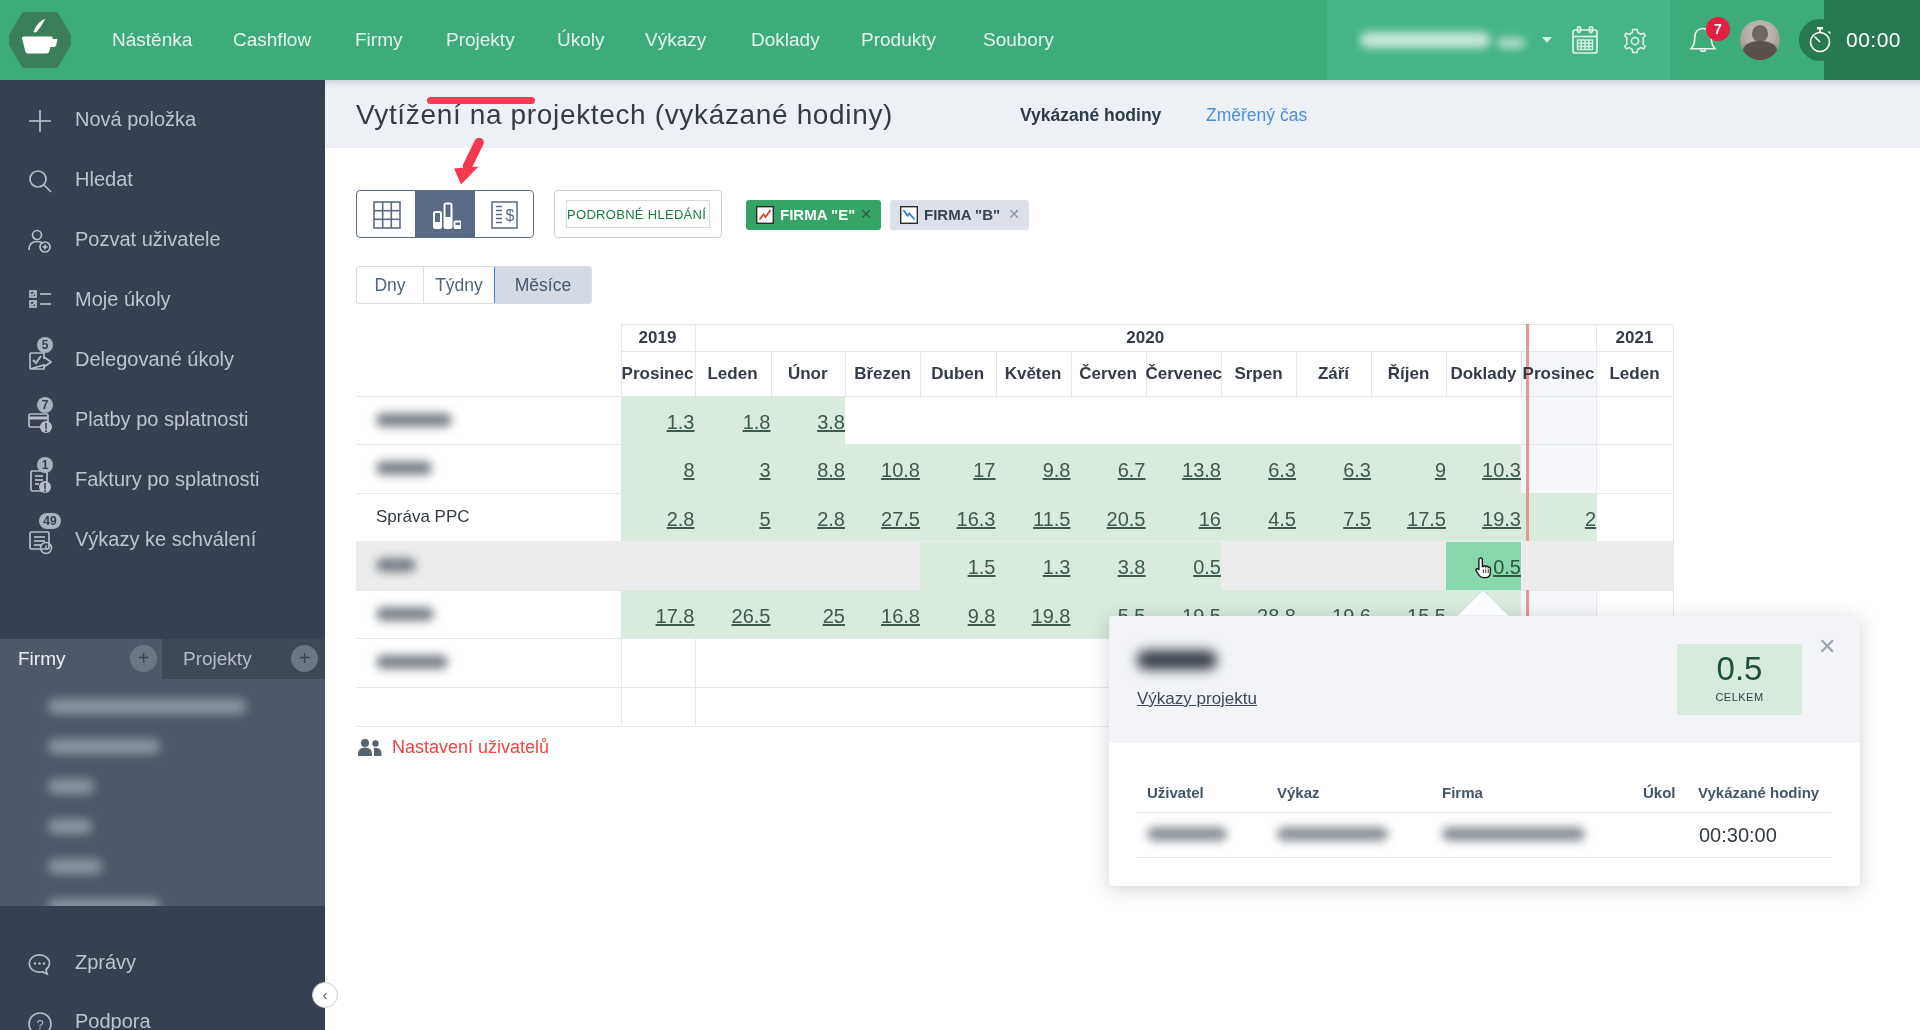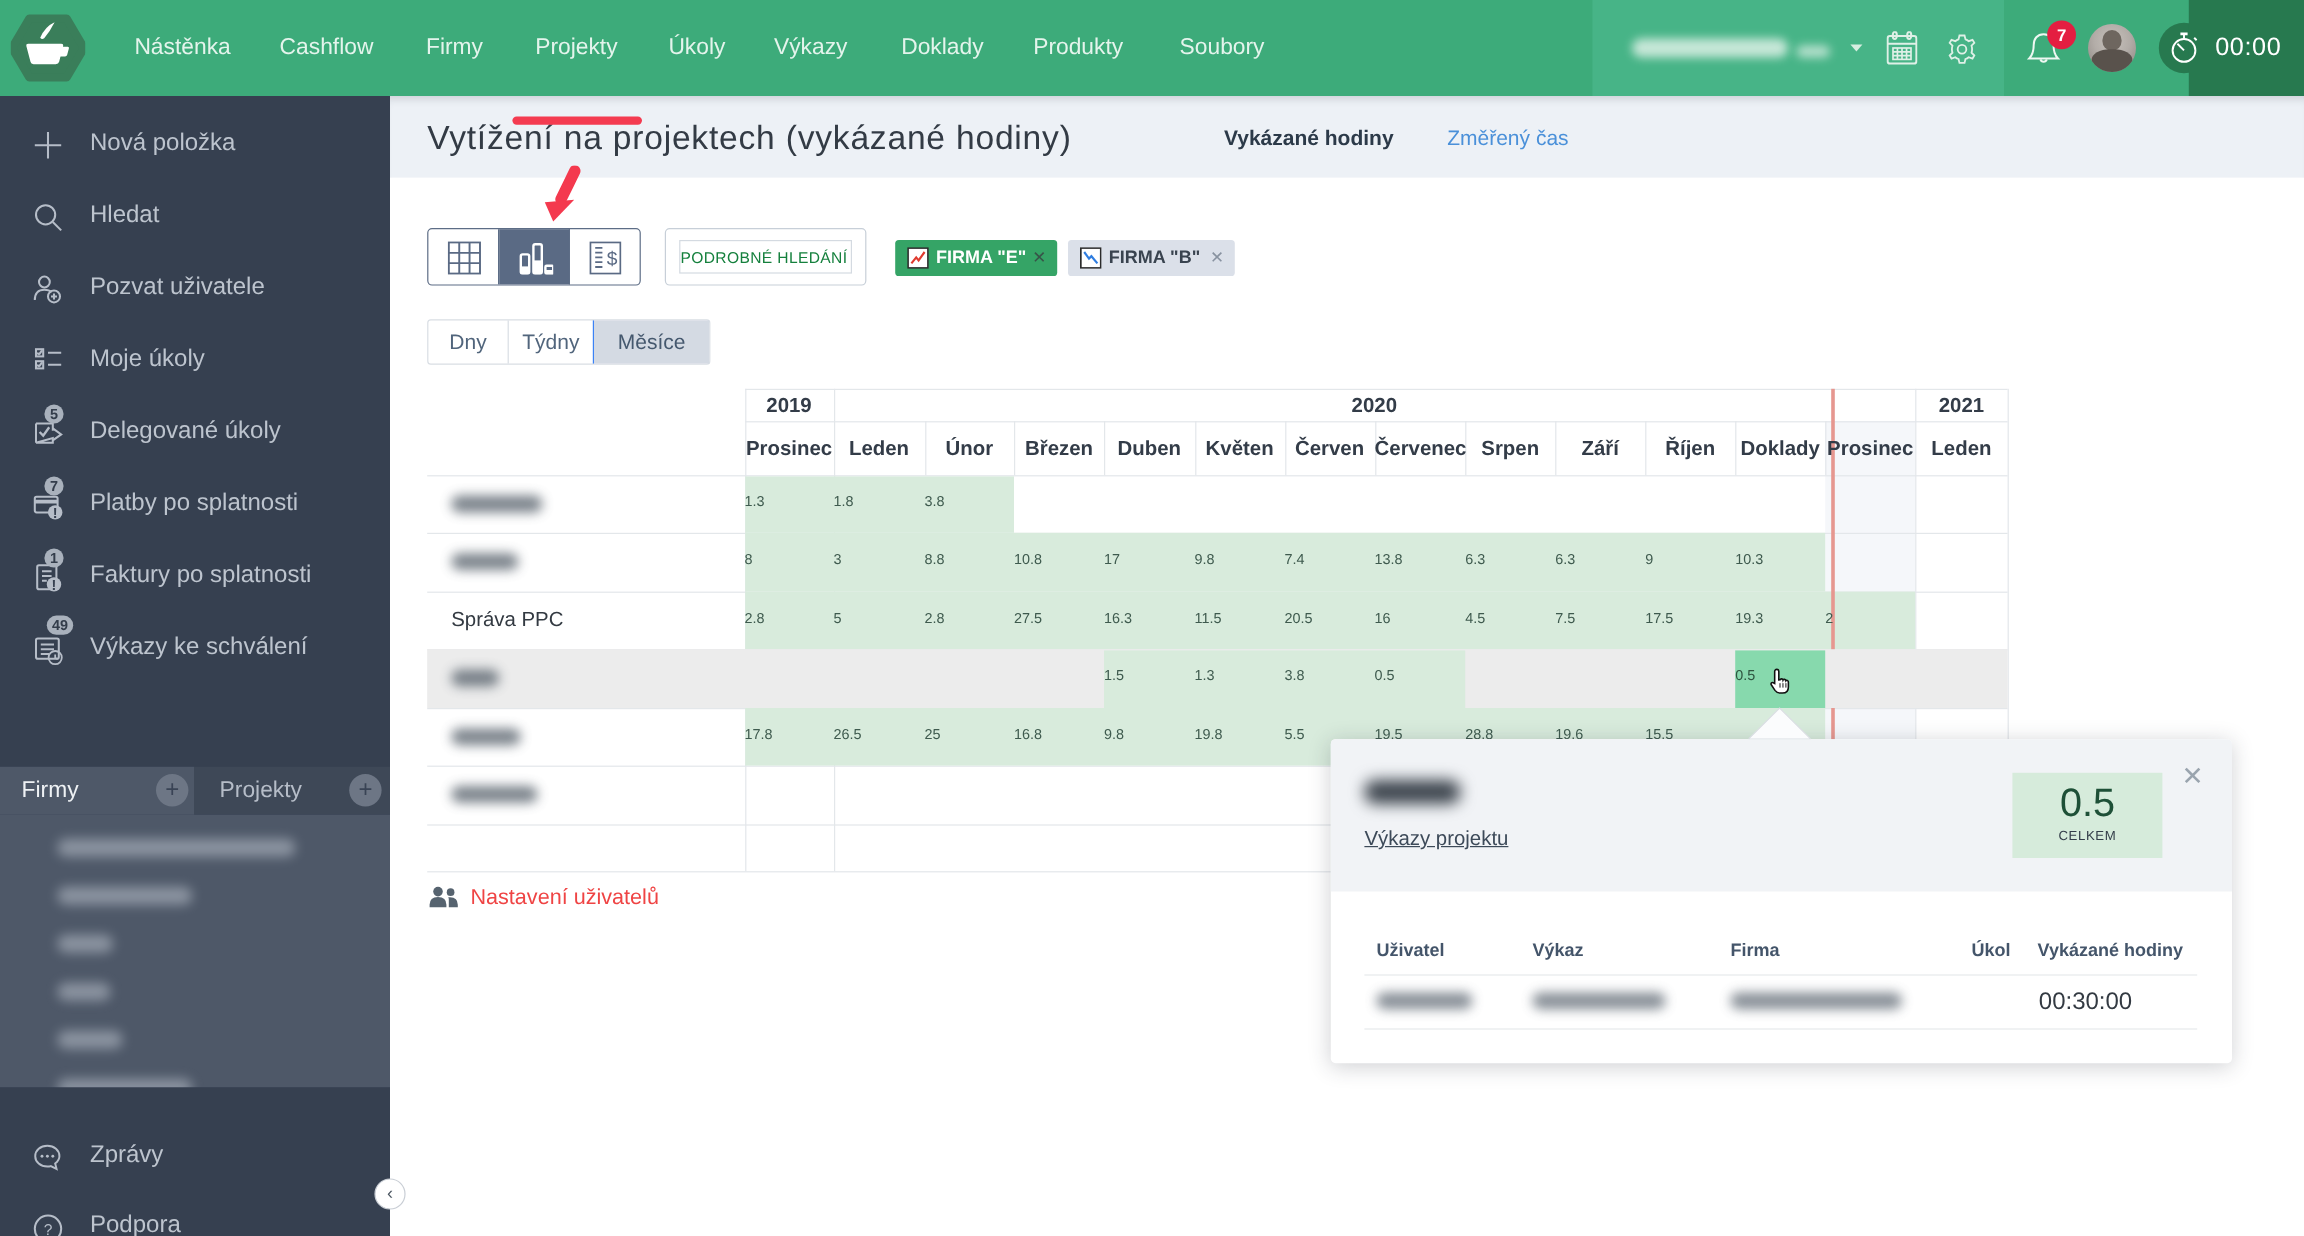--- a/index.html
+++ b/index.html
@@ -70,21 +70,21 @@
 
 
 #arrow { position:absolute; left:450px; top:138px; }
 
 
 .hline { position:absolute; background:#e3e7ea; height:1px; }
 .vline { position:absolute; background:#e3e7ea; width:1px; }
 .gband { position:absolute; background:#d8ebdc; }
 .grow4 { position:absolute; background:#ececec; }
 .coltint { position:absolute; background:#f5f7fa; }
-.val { position:absolute; font-size:12px; color:#3e5a4e; text-align:left; }
+.val { position:absolute; font-size:20px; color:#3e5a4e; text-align:right;text-decoration:underline; }
 .yhdr,.mhdr { position:absolute; font-weight:bold; color:#333c48; text-align:center; }
 .yhdr { font-size:17px; }
 .mhdr { font-size:17px; }
 .rname { position:absolute; left:376px; font-size:17px; color:#333a42; }
 .blurName { position:absolute; left:376px; height:14px; border-radius:7px; background:#5a646e; filter:blur(5px); opacity:0.8;}
 #redline { position:absolute; left:1526px; top:324px; width:3px; height:402px; background:#e69790; }
 #hovcell { position:absolute; left:1446px; top:541.5px; width:75px; height:48px; background:#87d9ad; }
 
 #nastav { position:absolute; left:392px; top:737px; font-size:18px; color:#ef4444; }
 
@@ -400,21 +400,21 @@
 <div class="mhdr" style="left:1596px;top:364px;width:77px">Leden</div>
 <div class="val" style="left:620.5px;top:410.75px;width:74.0px">1.3</div>
 <div class="val" style="left:694.5px;top:410.75px;width:76.0px">1.8</div>
 <div class="val" style="left:770.5px;top:410.75px;width:74.5px">3.8</div>
 <div class="val" style="left:620.5px;top:459.25px;width:74.0px">8</div>
 <div class="val" style="left:694.5px;top:459.25px;width:76.0px">3</div>
 <div class="val" style="left:770.5px;top:459.25px;width:74.5px">8.8</div>
 <div class="val" style="left:845px;top:459.25px;width:75px">10.8</div>
 <div class="val" style="left:920px;top:459.25px;width:75.5px">17</div>
 <div class="val" style="left:995.5px;top:459.25px;width:75.0px">9.8</div>
-<div class="val" style="left:1070.5px;top:459.25px;width:75.0px">7.4</div>
+<div class="val" style="left:1070.5px;top:459.25px;width:75.0px">6.7</div>
 <div class="val" style="left:1145.5px;top:459.25px;width:75.5px">13.8</div>
 <div class="val" style="left:1221px;top:459.25px;width:75px">6.3</div>
 <div class="val" style="left:1296px;top:459.25px;width:75px">6.3</div>
 <div class="val" style="left:1371px;top:459.25px;width:75px">9</div>
 <div class="val" style="left:1446px;top:459.25px;width:75px">10.3</div>
 <div class="val" style="left:620.5px;top:507.75px;width:74.0px">2.8</div>
 <div class="val" style="left:694.5px;top:507.75px;width:76.0px">5</div>
 <div class="val" style="left:770.5px;top:507.75px;width:74.5px">2.8</div>
 <div class="val" style="left:845px;top:507.75px;width:75px">27.5</div>
 <div class="val" style="left:920px;top:507.75px;width:75.5px">16.3</div>

